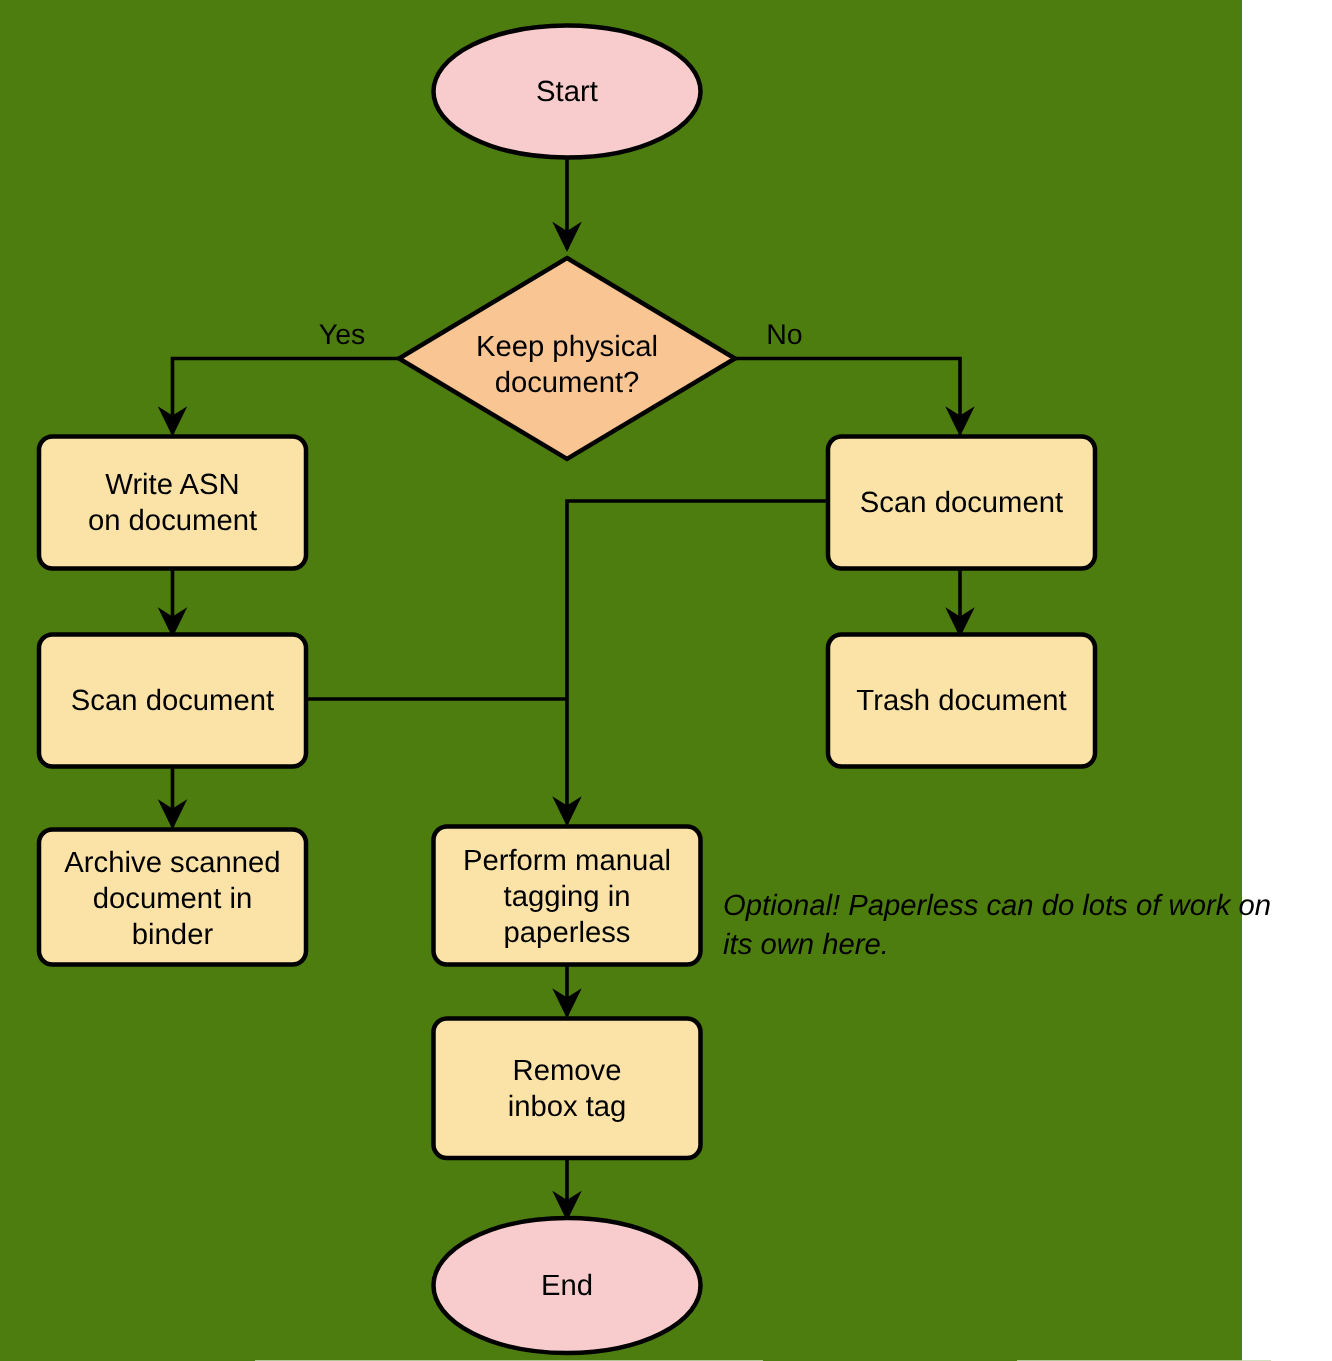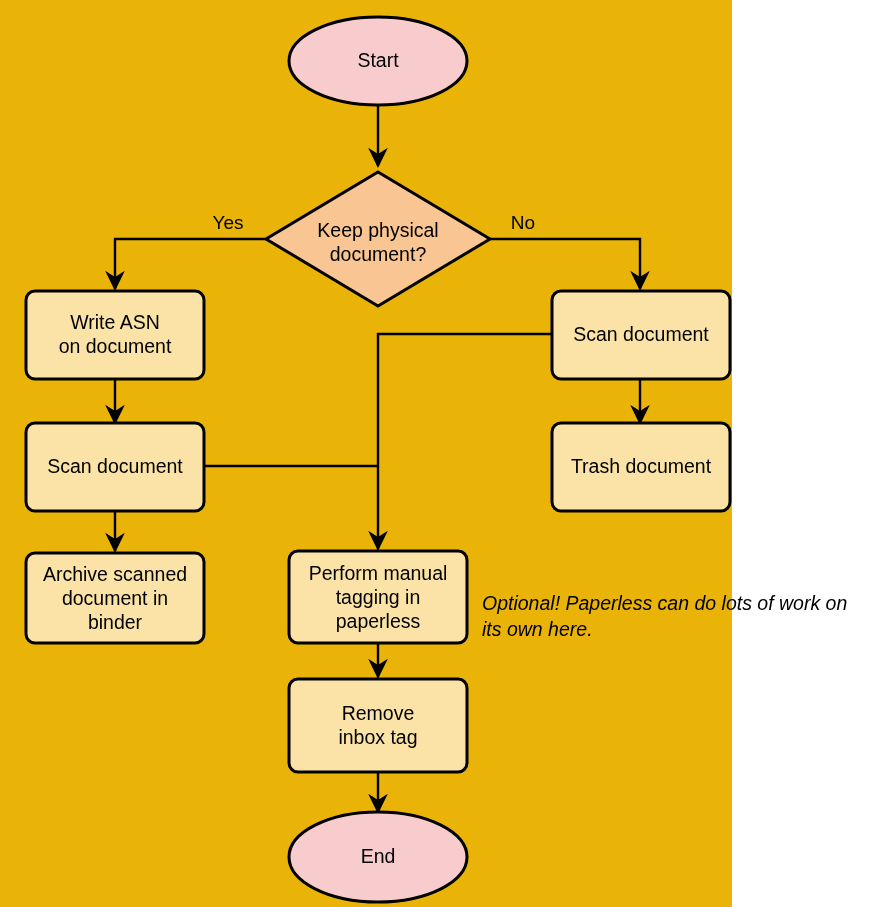--- a/index.html
+++ b/index.html
@@ -8,23 +8,23 @@
     background: #ffffff;
   }
   body {
     width: 888px;
     height: 907px;
     font-family: "Liberation Sans", sans-serif;
     overflow: hidden;
   }
   #flowchart-root {
     position: relative;
-    width: 732px;
+    width: 828px;
     height: 907px;
-    background: #eab308;
+    background: #4d7c0f;
     text-decoration: underline;
   }
   svg#flow-svg {
     display: block;
     width: 888px;
     height: 907px;
   }
   .node-shape {
     stroke: #000000;
     stroke-width: 3;

